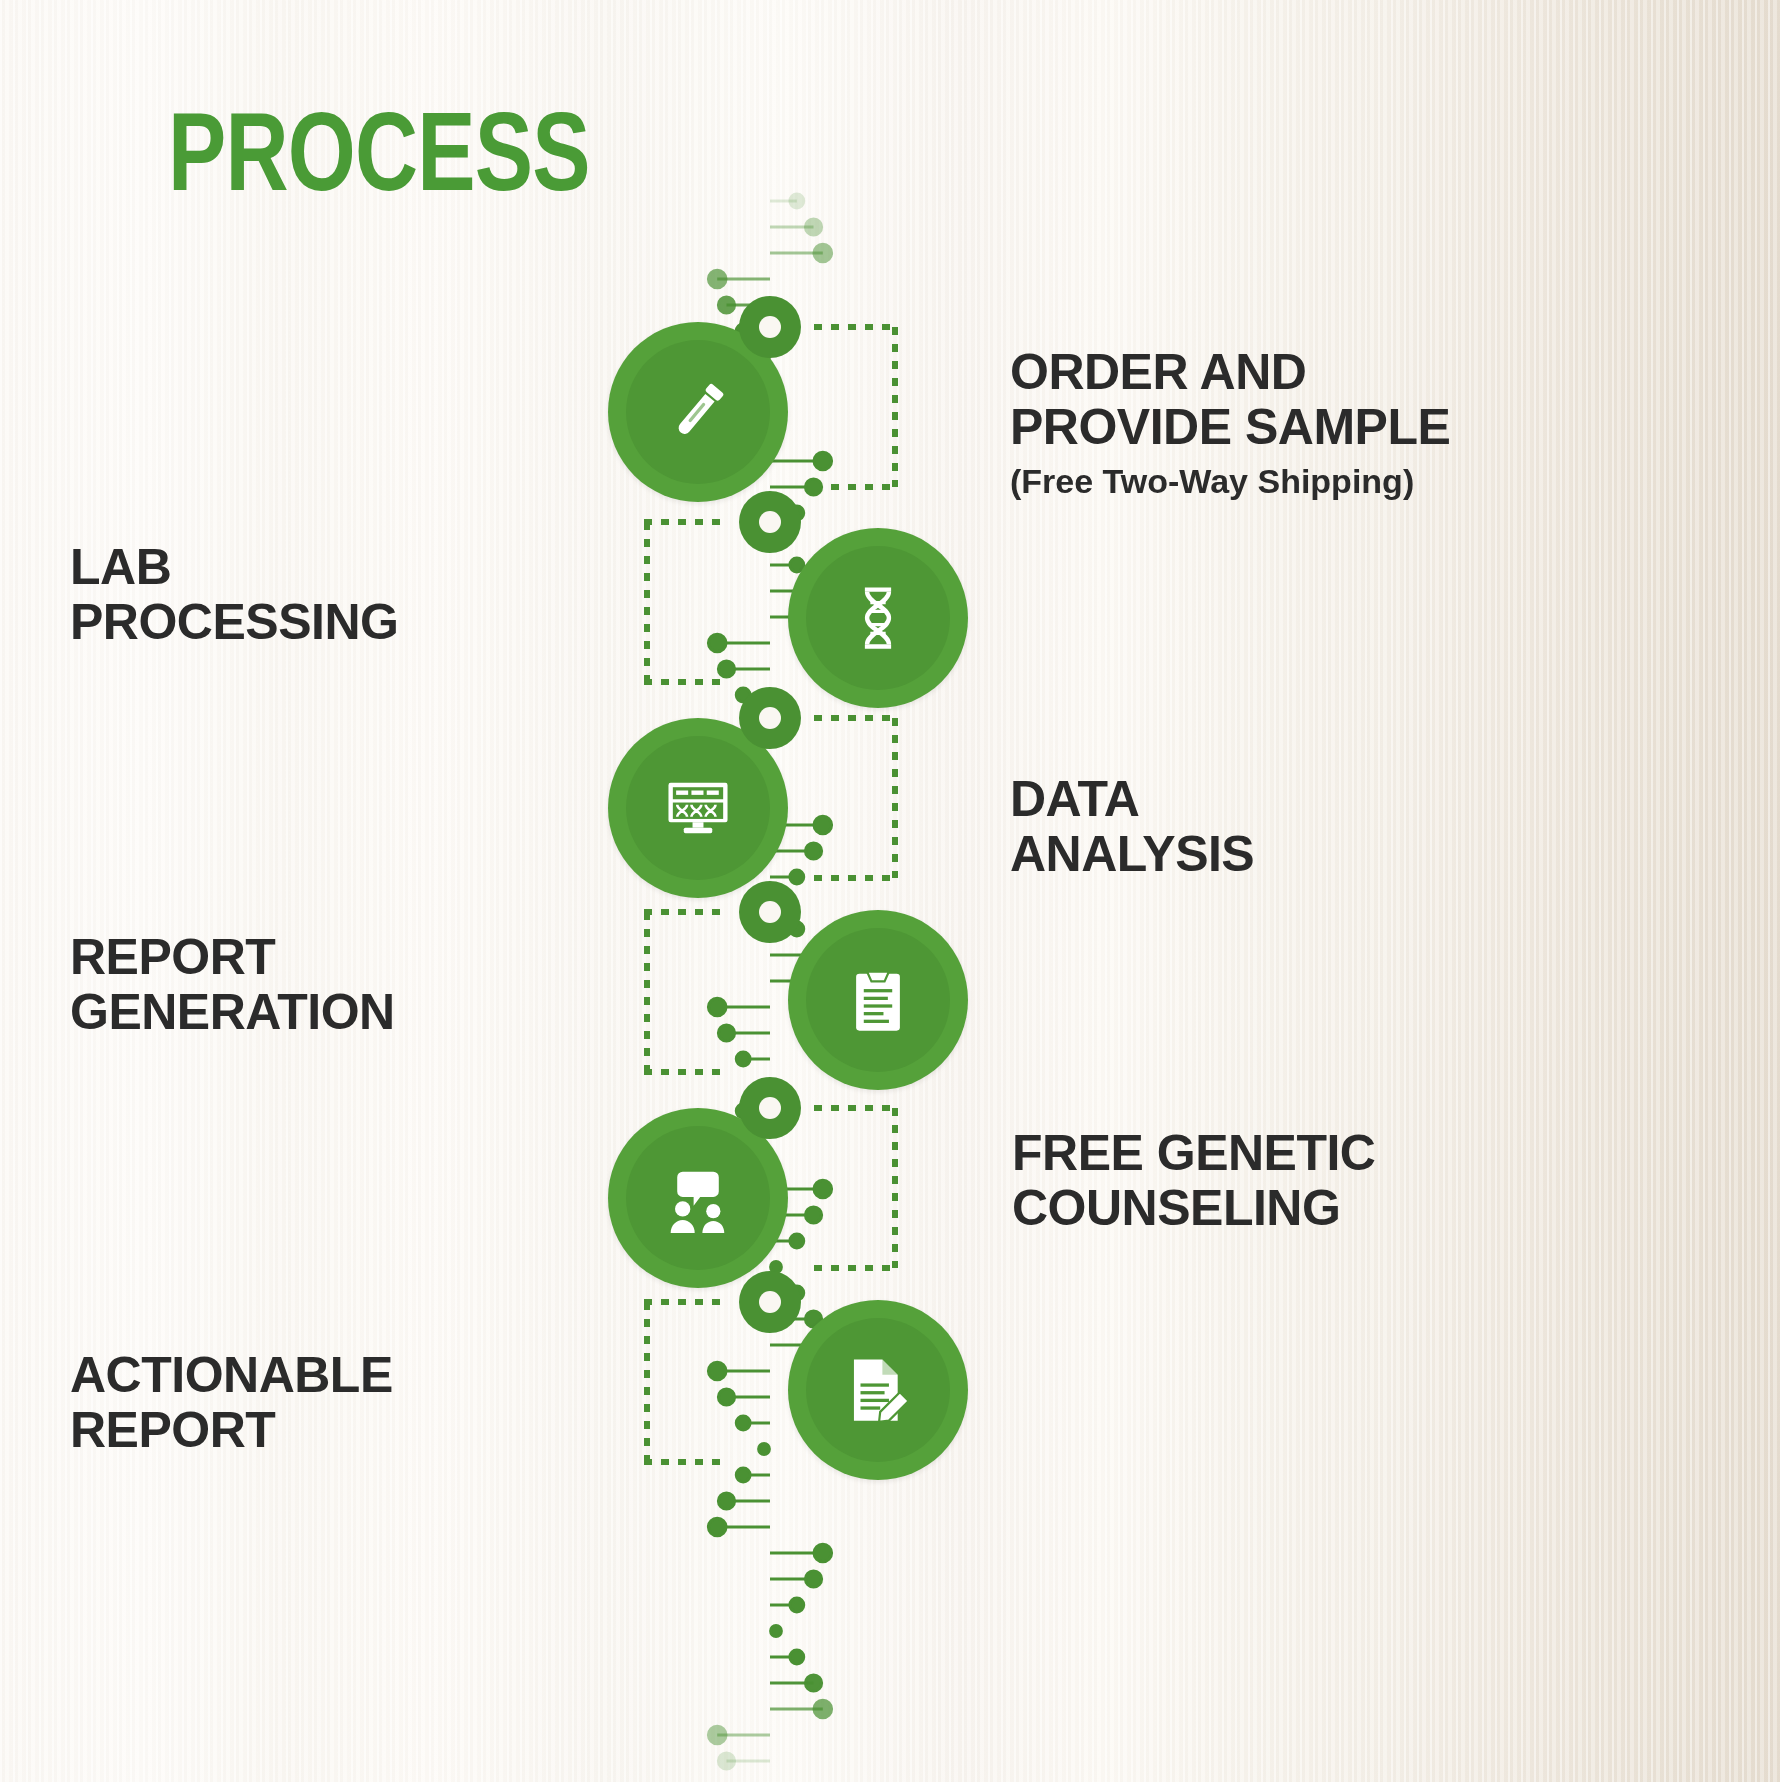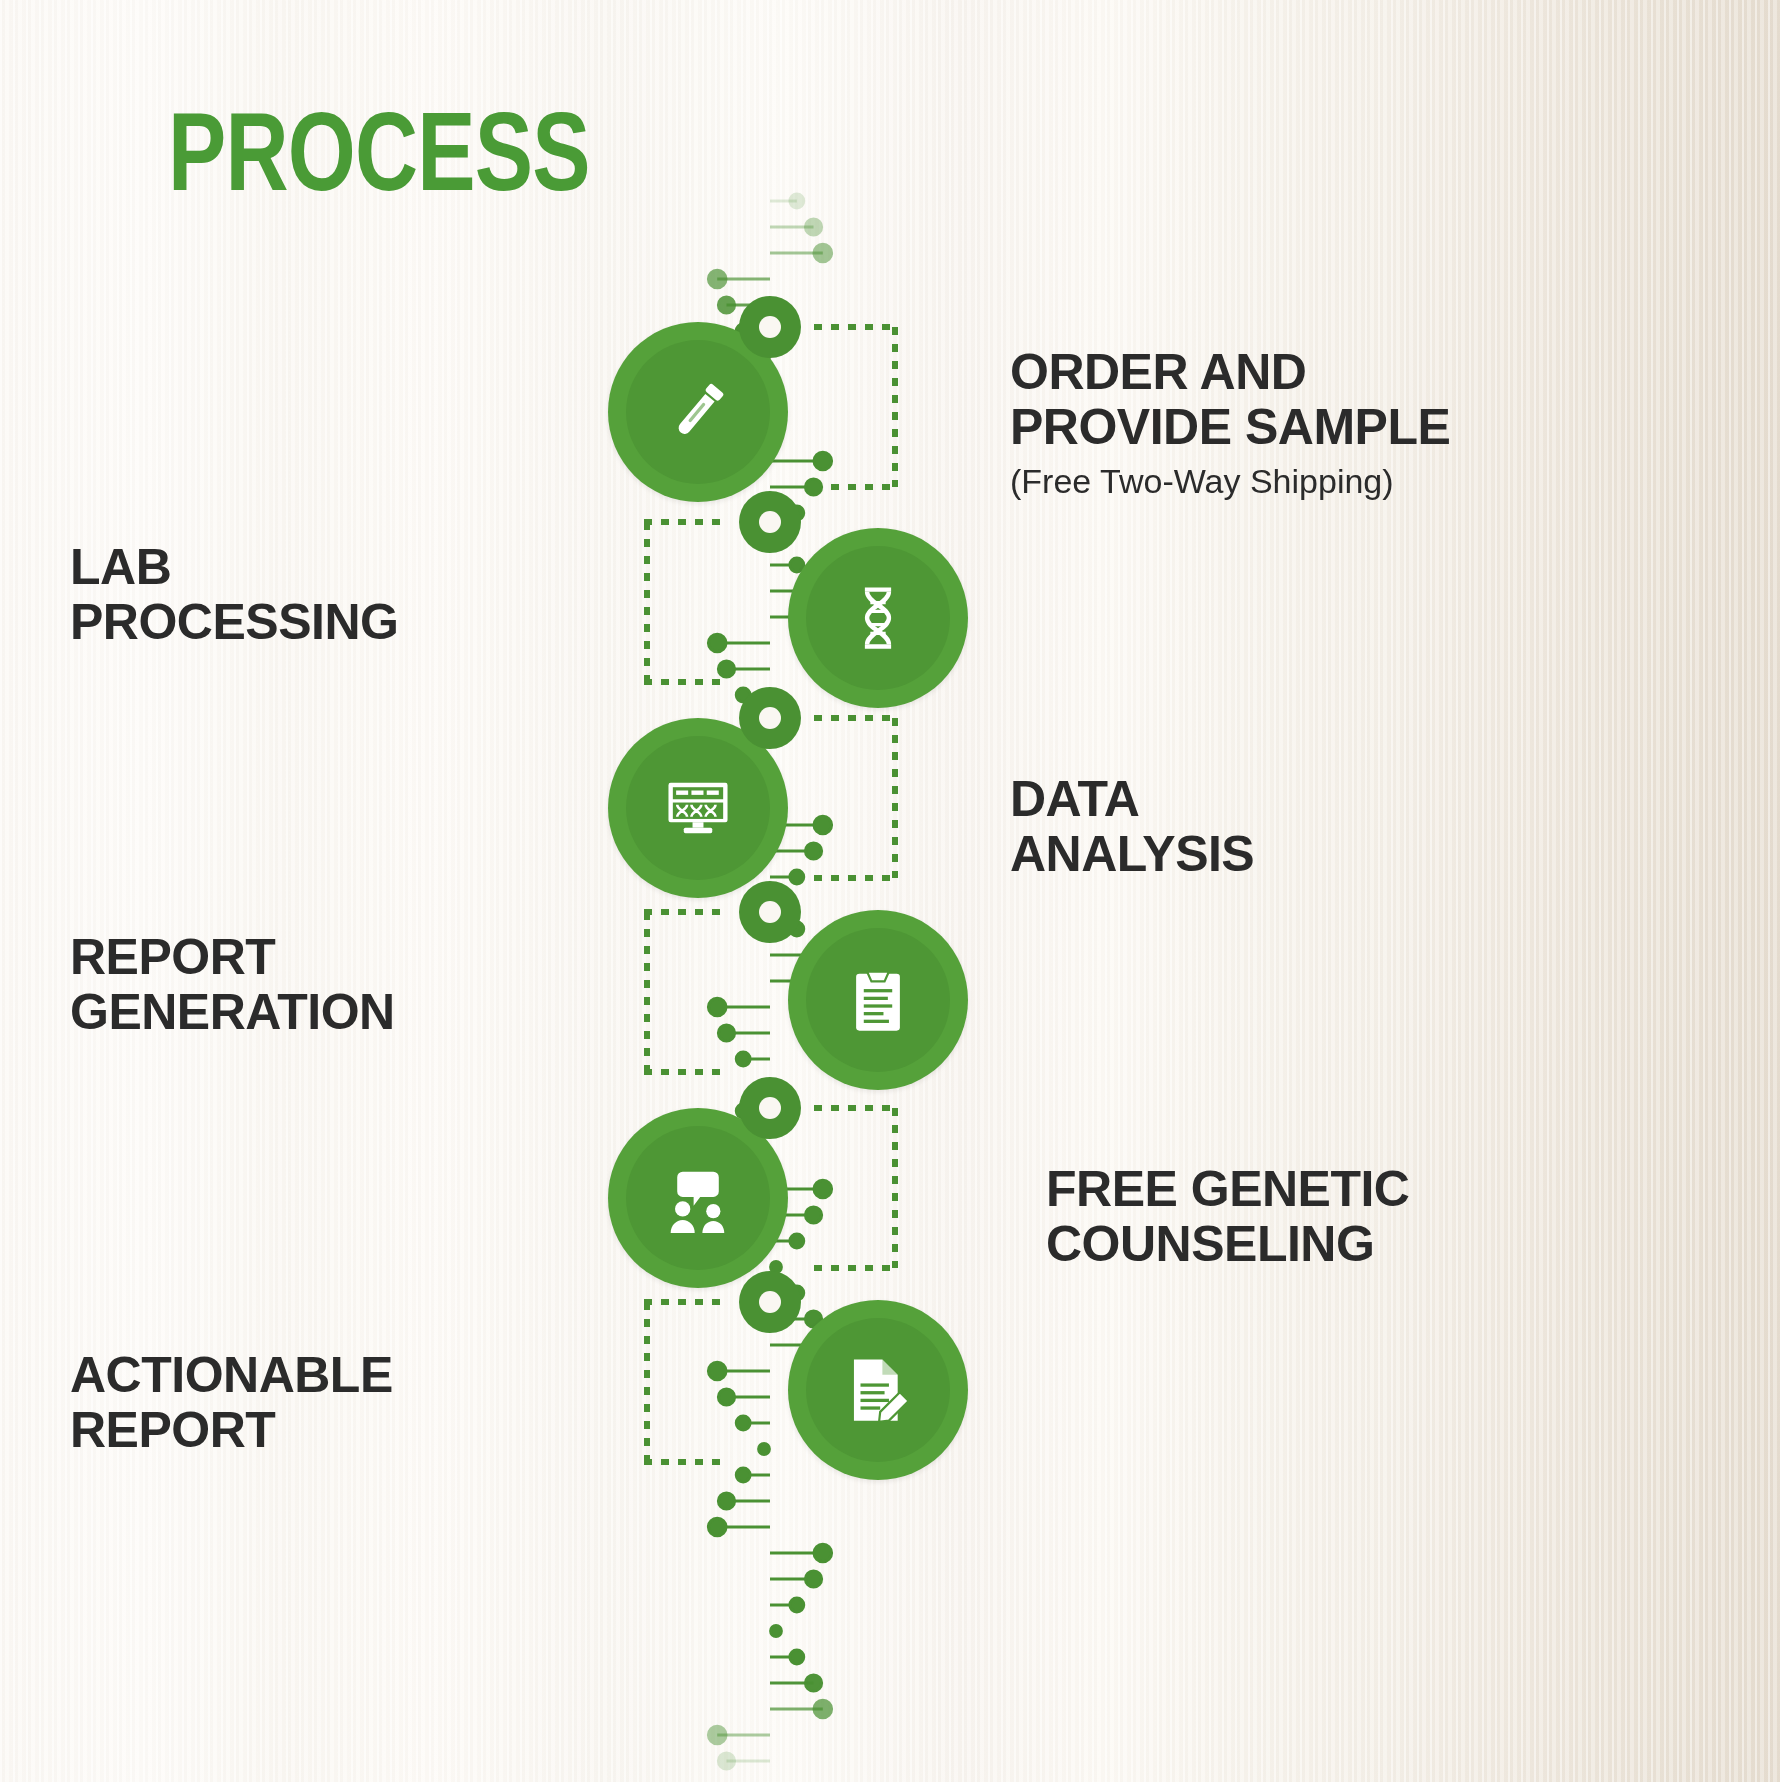--- a/index.html
+++ b/index.html
@@ -106,21 +106,21 @@
     font-weight: 800;
     font-size: 50px;
     line-height: 1.10;
     letter-spacing: -0.5px;
     white-space: pre-line;
   }
   .label.right { text-align: left; }
   .label.left  { text-align: left; }
   .sub {
     display: block;
-    font-weight: 400;
+    font-weight: 700;
     font-size: 34px;
     letter-spacing: 0;
     margin-top: 8px;
     color: #2b2b2b;
   }
 </style>
 </head>
 <body>
 
 <div class="texture"></div>
@@ -381,19 +381,19 @@
     </div>
   <div id="labels-layer">
       <div class="label right" style="left:1010px; top:345px; width:560px;"><span>ORDER AND
 PROVIDE SAMPLE</span><span class="sub">(Free Two-Way Shipping)</span></div>
       <div class="label left" style="right:1150px; top:540px; width:560px;"><span>LAB
 PROCESSING</span></div>
       <div class="label right" style="left:1010px; top:736px; width:560px;margin-top:36px;"><span>DATA
 ANALYSIS</span></div>
       <div class="label left" style="right:1150px; top:930px; width:560px;"><span>REPORT
 GENERATION</span></div>
-      <div class="label right" style="left:1046px; top:1126px; width:560px;margin-top:36px;"><span>FREE GENETIC
+      <div class="label right" style="left:1012px; top:1126px; width:560px;"><span>FREE GENETIC
 COUNSELING</span></div>
       <div class="label left" style="right:1150px; top:1320px; width:560px;margin-top:28px;"><span>ACTIONABLE
 REPORT</span></div>
     </div>
 
 </div>
 
 </body></html>

